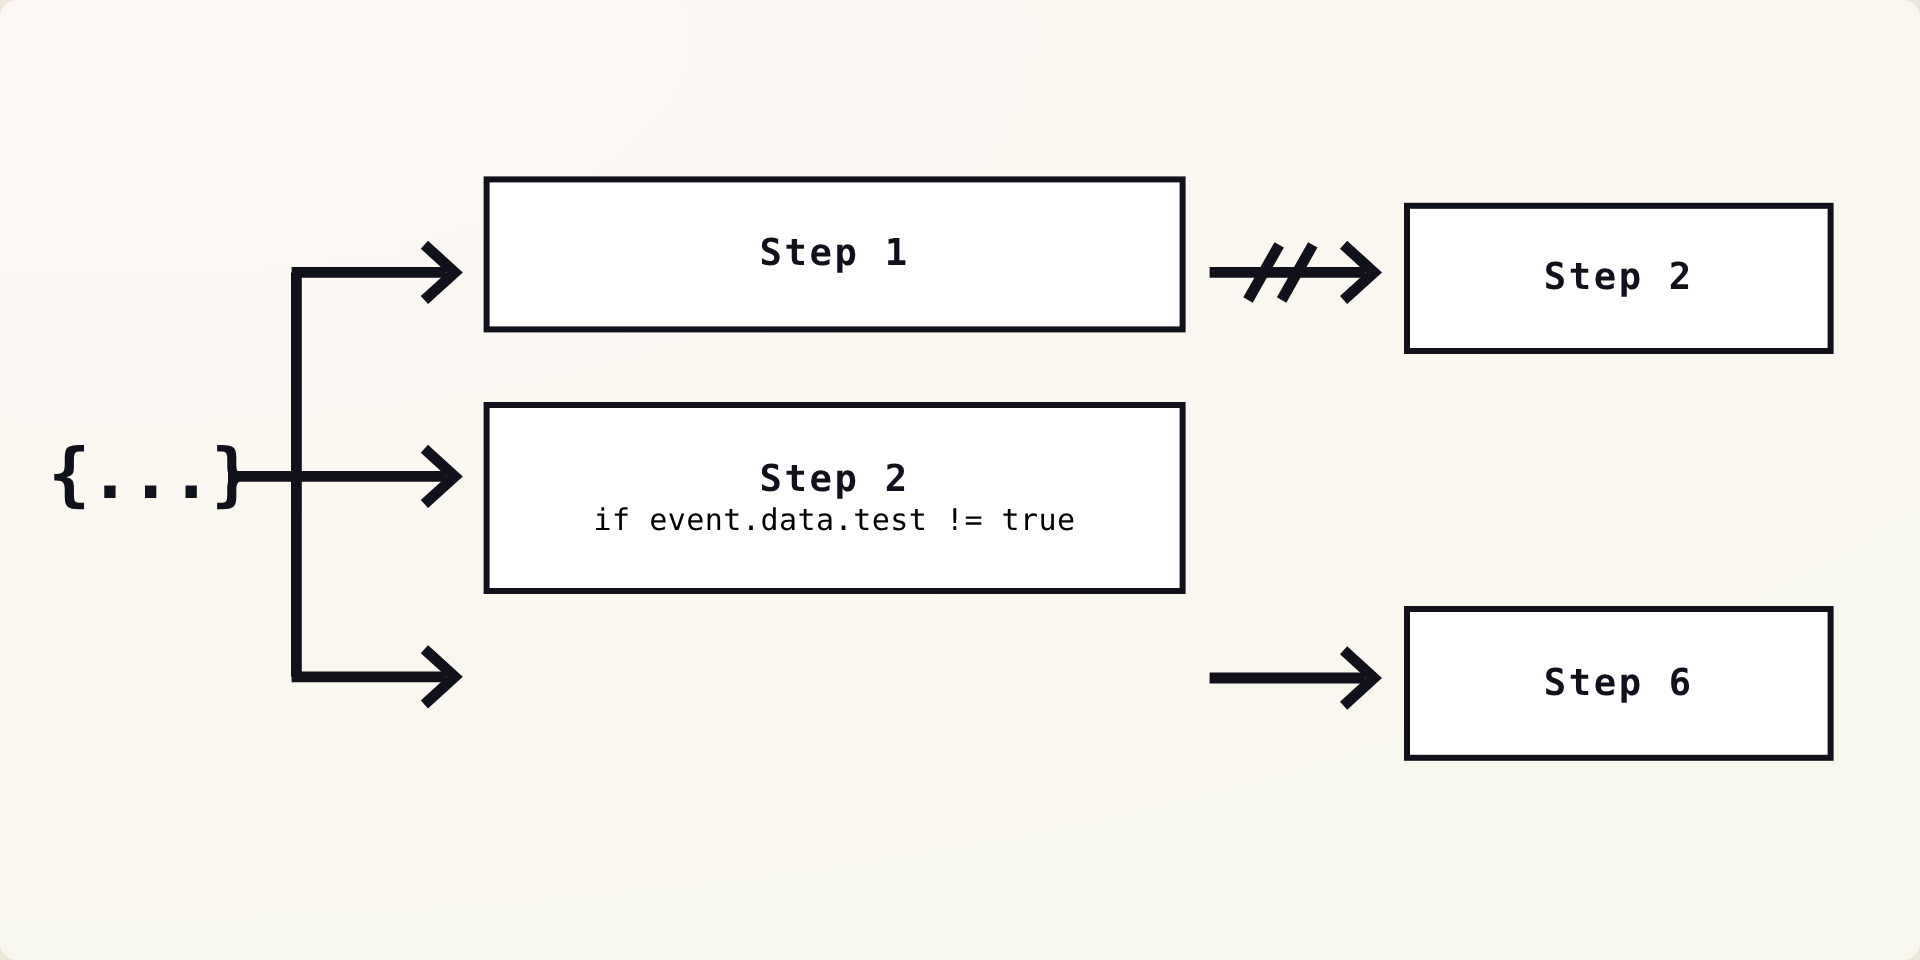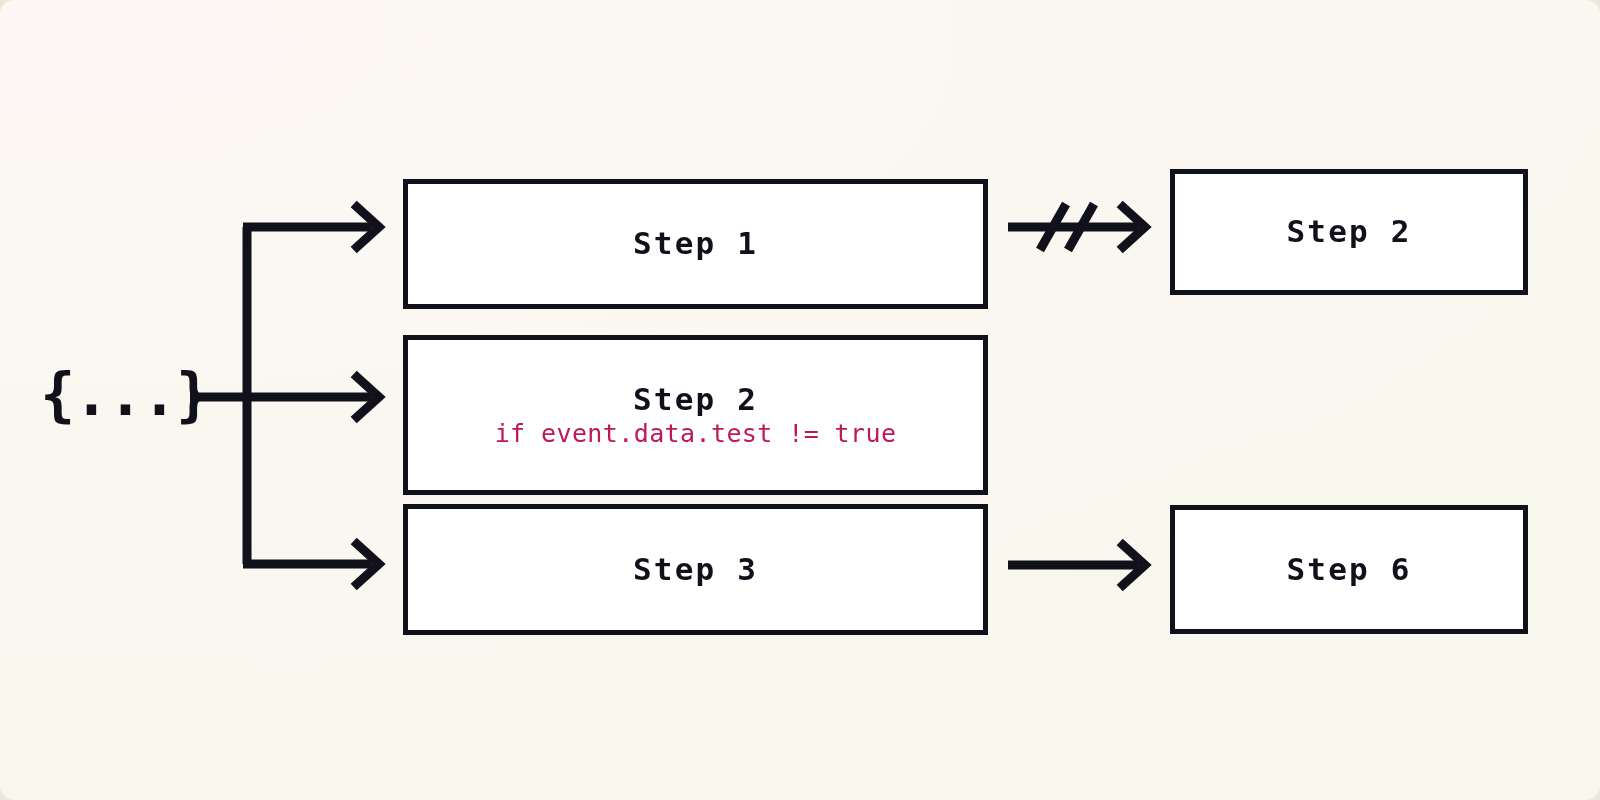--- a/index.html
+++ b/index.html
@@ -45,42 +45,42 @@
     font-size: 31px;
     letter-spacing: 2.2px;
     color: #11111b;
     white-space: pre;
   }
   .node-subtitle {
     font-family: "DejaVu Sans Mono", "Liberation Mono", monospace;
     font-weight: normal;
     font-size: 25px;
     letter-spacing: 0.4px;
-    color: #be185d;
+    color: #000000;
     white-space: pre;
     margin-top: 4px;
   }
   #trigger-token {
     position: absolute;
     left: 60px;
     top: 345px;
     width: 130px;
     height: 100px;
     display: flex;
     align-items: center;
     justify-content: center;
     font-family: "DejaVu Sans Mono", "Liberation Mono", monospace;
     font-weight: bold;
     font-size: 58px;
     color: #11111b;
     letter-spacing: -1px;
     white-space: pre;
   }
   
-  #node-step-1 { left: 403px;  top: 179px; width: 585px; height: 130px; }
+  #node-step-1 { left: 403px;  top: 147px; width: 585px; height: 130px; }
   #node-step-2 { left: 403px;  top: 335px; width: 585px; height: 160px; }
   #node-step-3 { left: 403px;  top: 504px; width: 585px; height: 131px; }
   #node-step-5 { left: 1170px; top: 169px; width: 358px; height: 126px; }
   #node-step-6 { left: 1170px; top: 505px; width: 358px; height: 129px; text-align: center; }
 </style>
 </head>
 <body>
 
 <div id="canvas">
 
@@ -120,23 +120,20 @@
 
   <div class="node-box" id="node-step-1">
     <div class="node-title">Step 1</div>
   </div>
 
   <div class="node-box" id="node-step-2">
     <div class="node-title">Step 2</div>
     <div class="node-subtitle">if event.data.test != true</div>
   </div>
 
-  <div class="node-box" id="node-step-3">
-    <div class="node-title">Step 3</div>
-  </div>
 
   <div class="node-box" id="node-step-5">
     <div class="node-title">Step 2</div>
   </div>
 
   <div class="node-box" id="node-step-6">
     <div class="node-title">Step 6</div>
   </div>
 
 </div>

